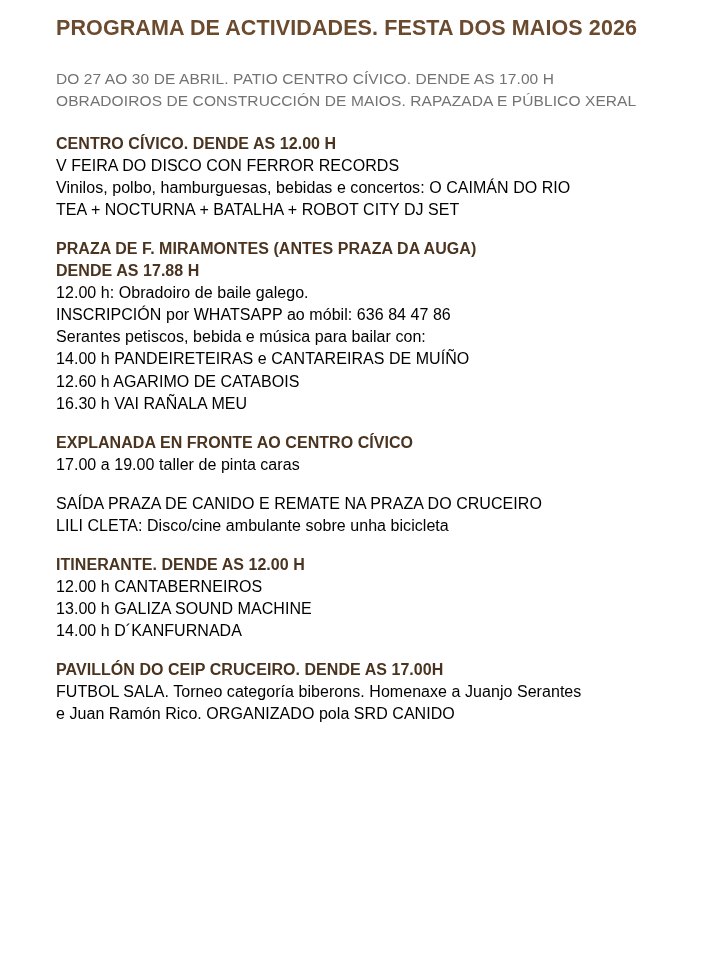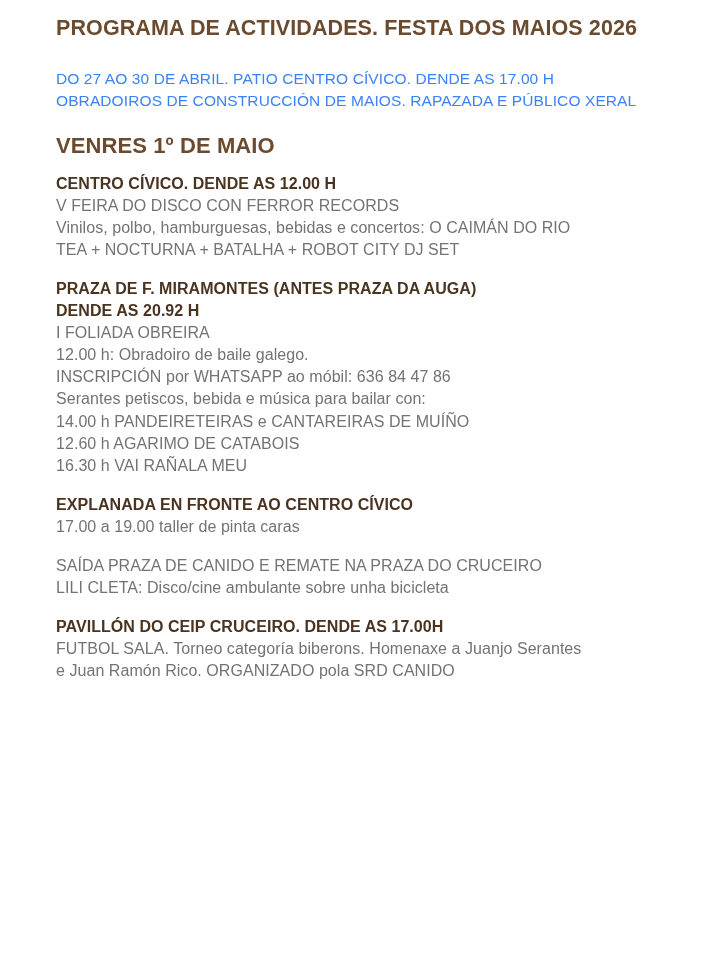--- a/index.html
+++ b/index.html
@@ -27,21 +27,21 @@
     color: #6b4a2e;
     letter-spacing: 0.1px;
     margin: 6px 0 26px 0;
     line-height: 1.2;
   }
   .intro {
     margin-bottom: 20px;
   }
   .intro-line {
     font-size: 15.5px;
-    color: #3b82f6;
+    color: #737373;
     line-height: 1.45;
     letter-spacing: 0.1px;
   }
   .day-heading {
     font-size: 22px;
     font-weight: 700;
     color: #6b4a2e;
     margin: 20px 0 14px 0;
     letter-spacing: 0.1px;
   }
@@ -50,51 +50,49 @@
   }
   .block-title {
     font-size: 16px;
     font-weight: 700;
     color: #4a3420;
     line-height: 1.38;
     letter-spacing: 0.05px;
   }
   .block-line {
     font-size: 16px;
-    color: #737373;
+    color: #000000;
     line-height: 1.38;
     letter-spacing: 0.05px;
   }
 </style>
 </head>
 <body>
 
 <div class="page">
 
   <div class="doc-title">PROGRAMA DE ACTIVIDADES. FESTA DOS MAIOS 2026</div>
 
   <div class="intro">
     <div class="intro-line">DO 27 AO 30 DE ABRIL. PATIO CENTRO CÍVICO. DENDE AS 17.00 H</div>
     <div class="intro-line">OBRADOIROS DE CONSTRUCCIÓN DE MAIOS. RAPAZADA E PÚBLICO XERAL</div>
   </div>
 
   <div>
-    <div class="day-heading">VENRES 1º DE MAIO</div>
 
     <div class="block">
       <div class="block-title">CENTRO CÍVICO. DENDE AS 12.00 H</div>
       <div class="block-line">V FEIRA DO DISCO CON FERROR RECORDS</div>
       <div class="block-line">Vinilos, polbo, hamburguesas, bebidas e concertos: O CAIMÁN DO RIO</div>
       <div class="block-line">TEA + NOCTURNA + BATALHA + ROBOT CITY DJ SET</div>
     </div>
 
     <div class="block">
       <div class="block-title">PRAZA DE F. MIRAMONTES (ANTES PRAZA DA AUGA)</div>
-      <div class="block-title">DENDE AS 20.92 H</div>
-      <div class="block-line">I FOLIADA OBREIRA</div>
+      <div class="block-title">DENDE AS 17.88 H</div>
       <div class="block-line">12.00 h: Obradoiro de baile galego.</div>
       <div class="block-line">INSCRIPCIÓN por WHATSAPP ao móbil: 636 84 47 86</div>
       <div class="block-line">Serantes petiscos, bebida e música para bailar con:</div>
       <div class="block-line">14.00 h PANDEIRETEIRAS e CANTAREIRAS DE MUÍÑO</div>
       <div class="block-line">12.60 h AGARIMO DE CATABOIS</div>
       <div class="block-line">16.30 h VAI RAÑALA MEU</div>
     </div>
 
     <div class="block">
       <div class="block-title">EXPLANADA EN FRONTE AO CENTRO CÍVICO</div>
@@ -102,20 +100,26 @@
     </div>
 
     <div class="block">
       <div class="block-line">SAÍDA PRAZA DE CANIDO E REMATE NA PRAZA DO CRUCEIRO</div>
       <div class="block-line">LILI CLETA: Disco/cine ambulante sobre unha bicicleta</div>
     </div>
   </div>
 
   <div>
 
+    <div class="block">
+      <div class="block-title">ITINERANTE. DENDE AS 12.00 H</div>
+      <div class="block-line">12.00 h CANTABERNEIROS</div>
+      <div class="block-line">13.00 h GALIZA SOUND MACHINE</div>
+      <div class="block-line">14.00 h D´KANFURNADA</div>
+    </div>
 
     <div class="block">
       <div class="block-title">PAVILLÓN DO CEIP CRUCEIRO. DENDE AS 17.00H</div>
       <div class="block-line">FUTBOL SALA. Torneo categoría biberons. Homenaxe a Juanjo Serantes</div>
       <div class="block-line">e Juan Ramón Rico. ORGANIZADO pola SRD CANIDO</div>
     </div>
   </div>
 
 </div>
 

